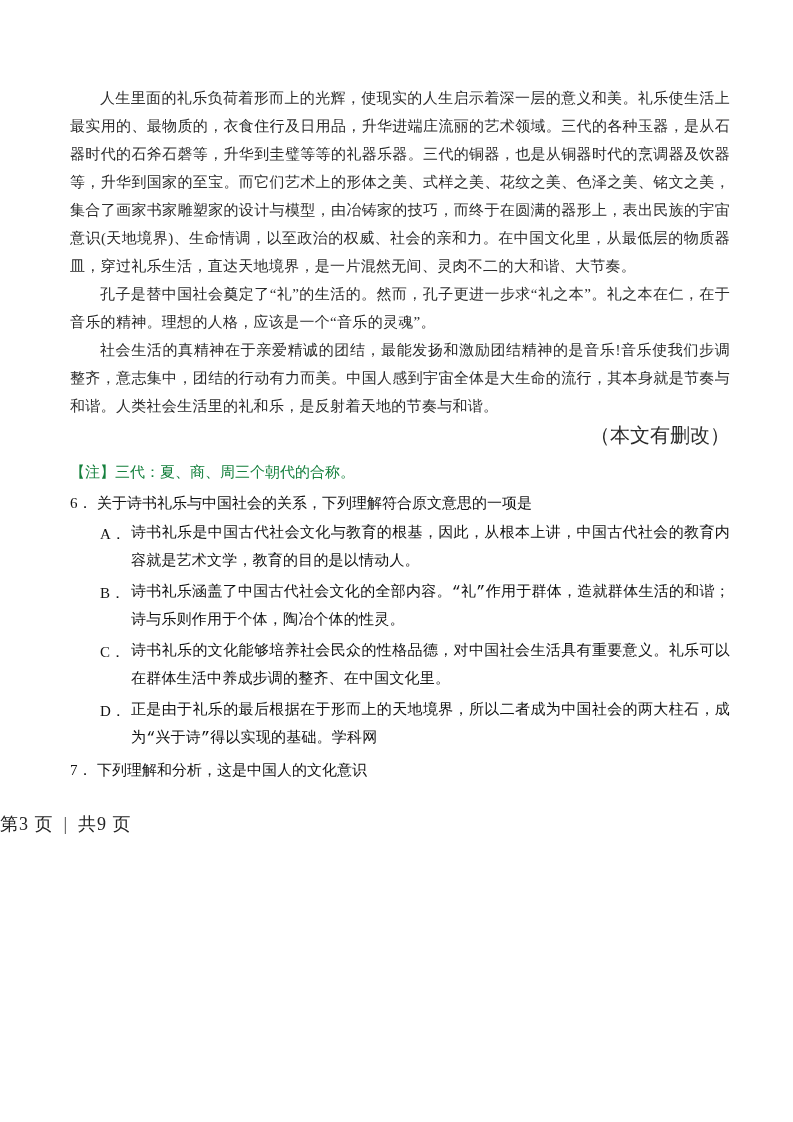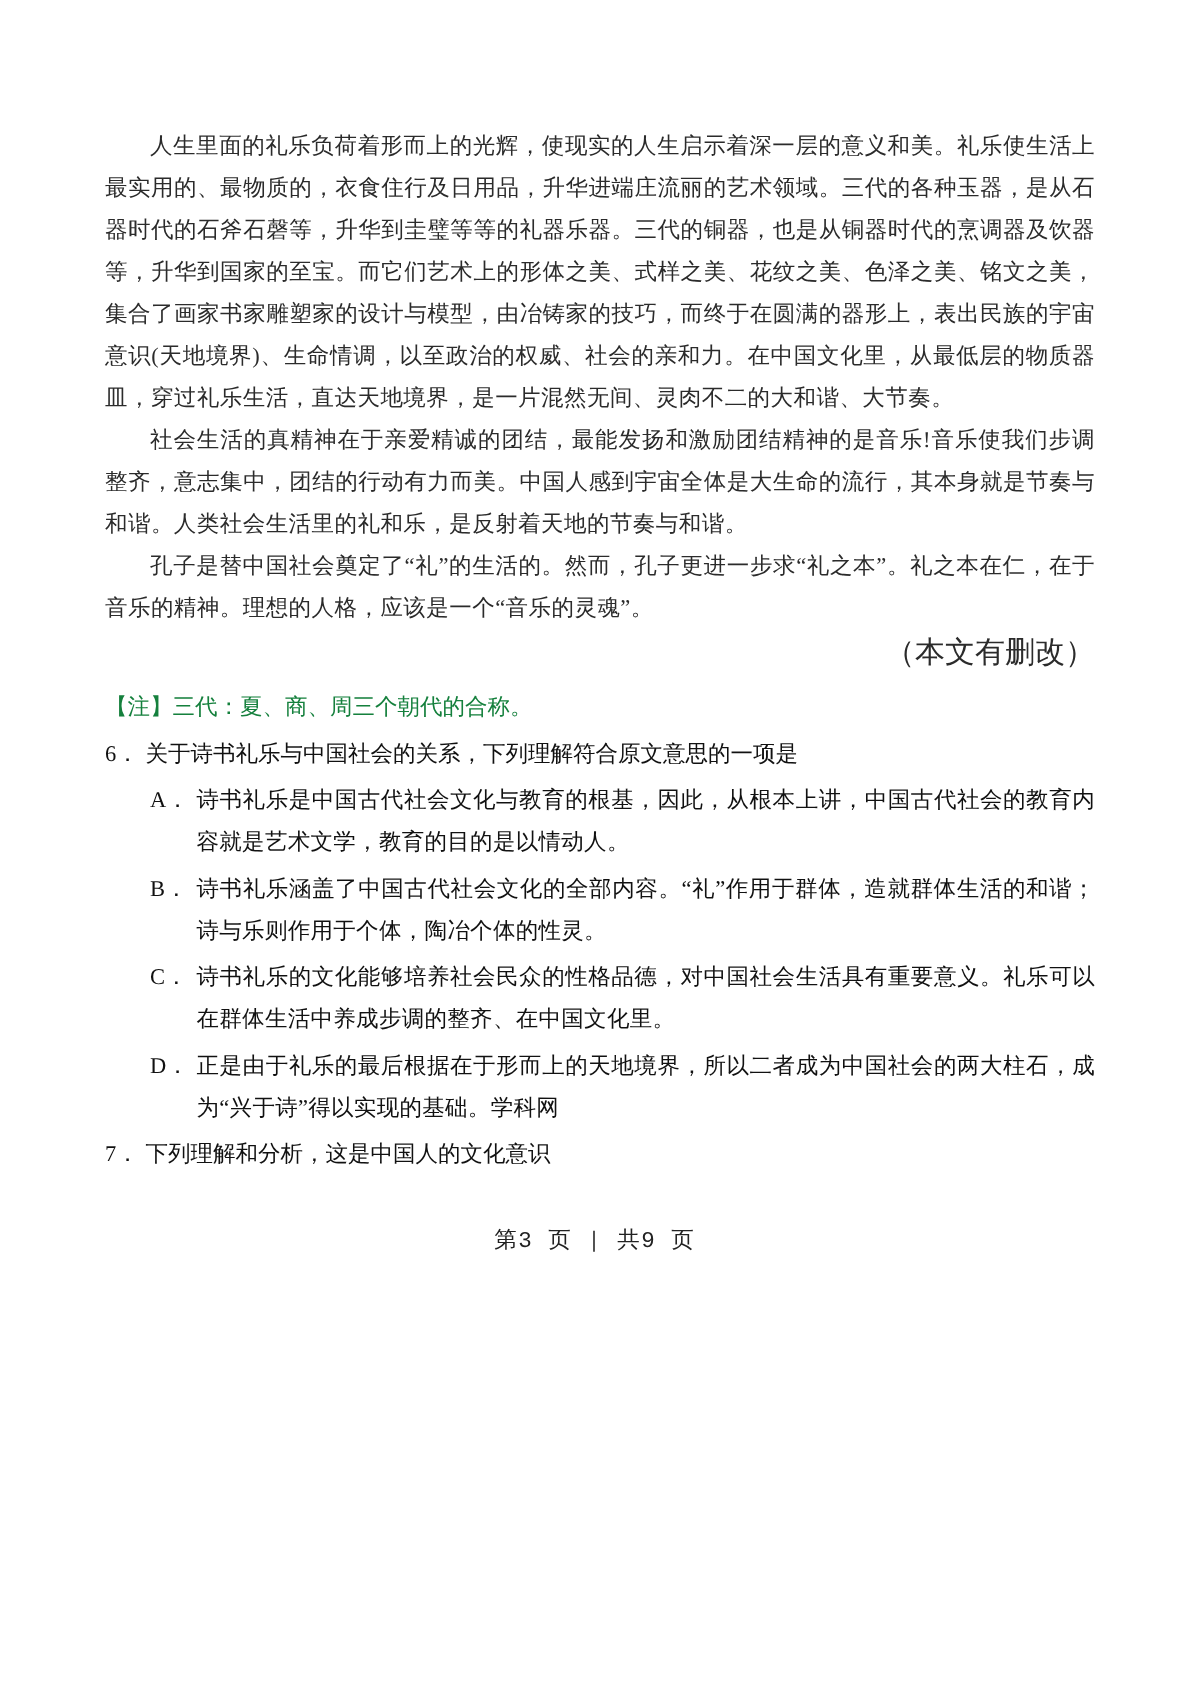--- a/index.html
+++ b/index.html
@@ -72,47 +72,47 @@
     color: #111111;
   }
   .opt-label {
     flex: 0 0 31px;
   }
   .opt-text {
     flex: 1;
     text-align: justify;
     text-justify: inter-character;
     letter-spacing: 0.2px;
+    font-family: Liberation Mono, monospace;
   }
   .footer {
     position: absolute;
     left: 0;
     bottom: 60px;
     width: 100%;
-    text-align: center;
-    font-size: 15px;
+    text-align: left;
+    font-size: 18px;
     color: #222222;
     letter-spacing: 1px;
-    font-family: Liberation Mono, monospace;
   }
   .footer .sep {
     display: inline-block;
     margin: 0 10px;
     color: #444444;
   }
 </style>
 </head>
 <body>
 
 <div class="page">
   <div class="content">
 
     <p class="para">人生里面的礼乐负荷着形而上的光辉，使现实的人生启示着深一层的意义和美。礼乐使生活上最实用的、最物质的，衣食住行及日用品，升华进端庄流丽的艺术领域。三代的各种玉器，是从石器时代的石斧石磬等，升华到圭璧等等的礼器乐器。三代的铜器，也是从铜器时代的烹调器及饮器等，升华到国家的至宝。而它们艺术上的形体之美、式样之美、花纹之美、色泽之美、铭文之美，集合了画家书家雕塑家的设计与模型，由冶铸家的技巧，而终于在圆满的器形上，表出民族的宇宙意识(天地境界)、生命情调，以至政治的权威、社会的亲和力。在中国文化里，从最低层的物质器皿，穿过礼乐生活，直达天地境界，是一片混然无间、灵肉不二的大和谐、大节奏。</p>
+    <p class="para">孔子是替中国社会奠定了“礼”的生活的。然而，孔子更进一步求“礼之本”。礼之本在仁，在于音乐的精神。理想的人格，应该是一个“音乐的灵魂”。</p>
     <p class="para">社会生活的真精神在于亲爱精诚的团结，最能发扬和激励团结精神的是音乐!音乐使我们步调整齐，意志集中，团结的行动有力而美。中国人感到宇宙全体是大生命的流行，其本身就是节奏与和谐。人类社会生活里的礼和乐，是反射着天地的节奏与和谐。</p>
-    <p class="para">孔子是替中国社会奠定了“礼”的生活的。然而，孔子更进一步求“礼之本”。礼之本在仁，在于音乐的精神。理想的人格，应该是一个“音乐的灵魂”。</p>
 
     <p class="attribution">（本文有删改）</p>
 
     <div class="note-line">【注】三代：夏、商、周三个朝代的合称。</div>
 
     <div class="question-block">
       <div class="q-line">
         <span class="q-num">6．</span>
         <span class="q-stem">关于诗书礼乐与中国社会的关系，下列理解符合原文意思的一项是</span>
       </div>

